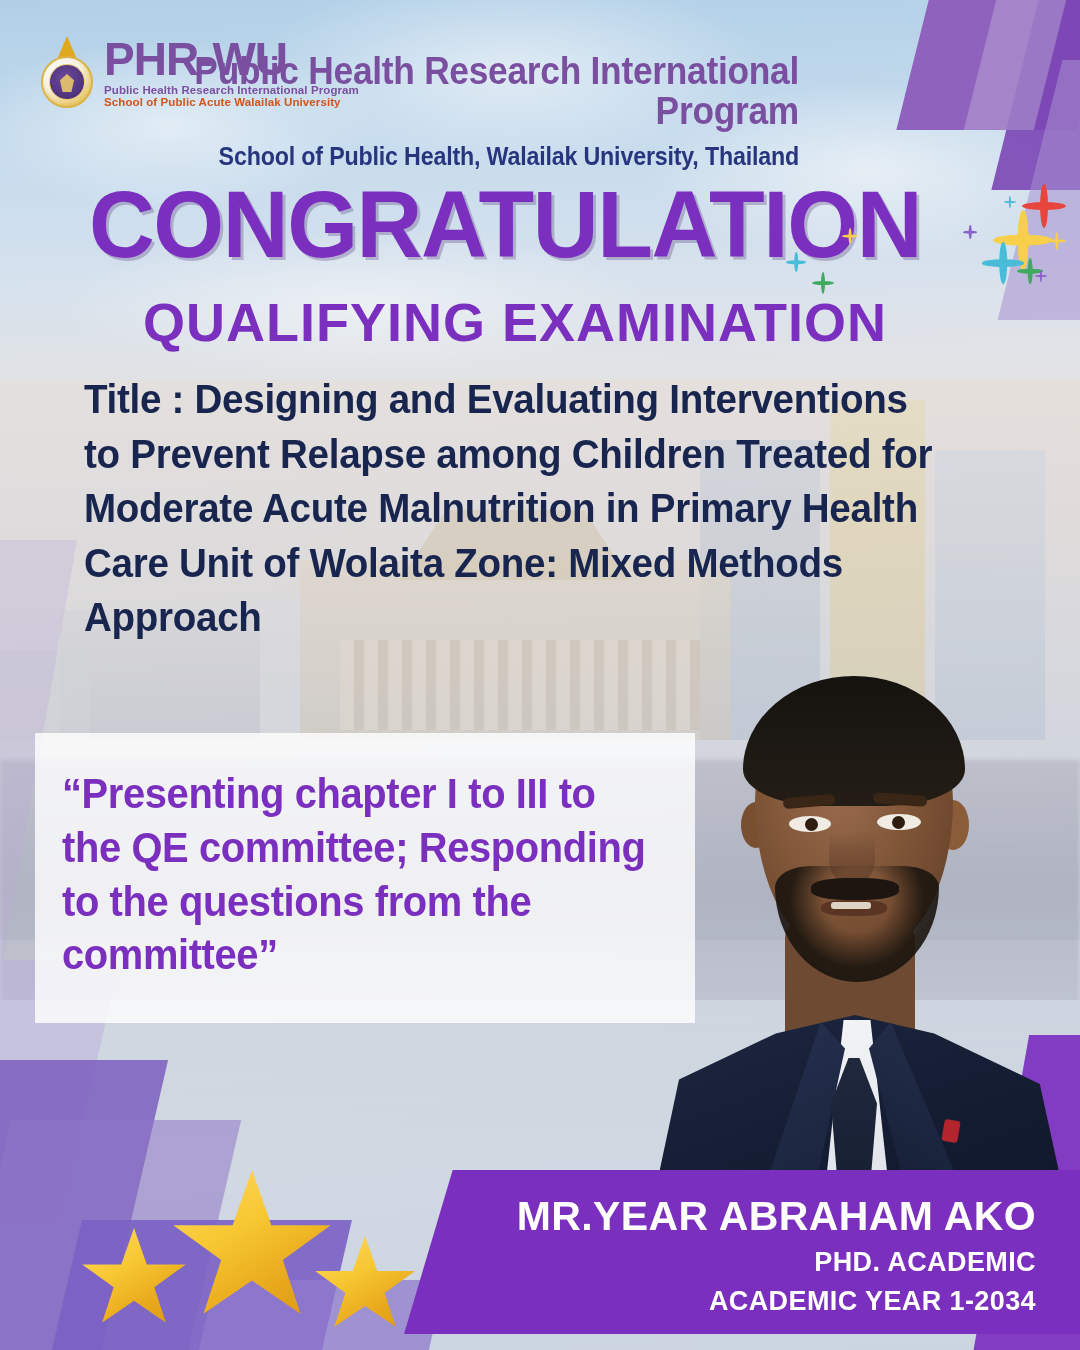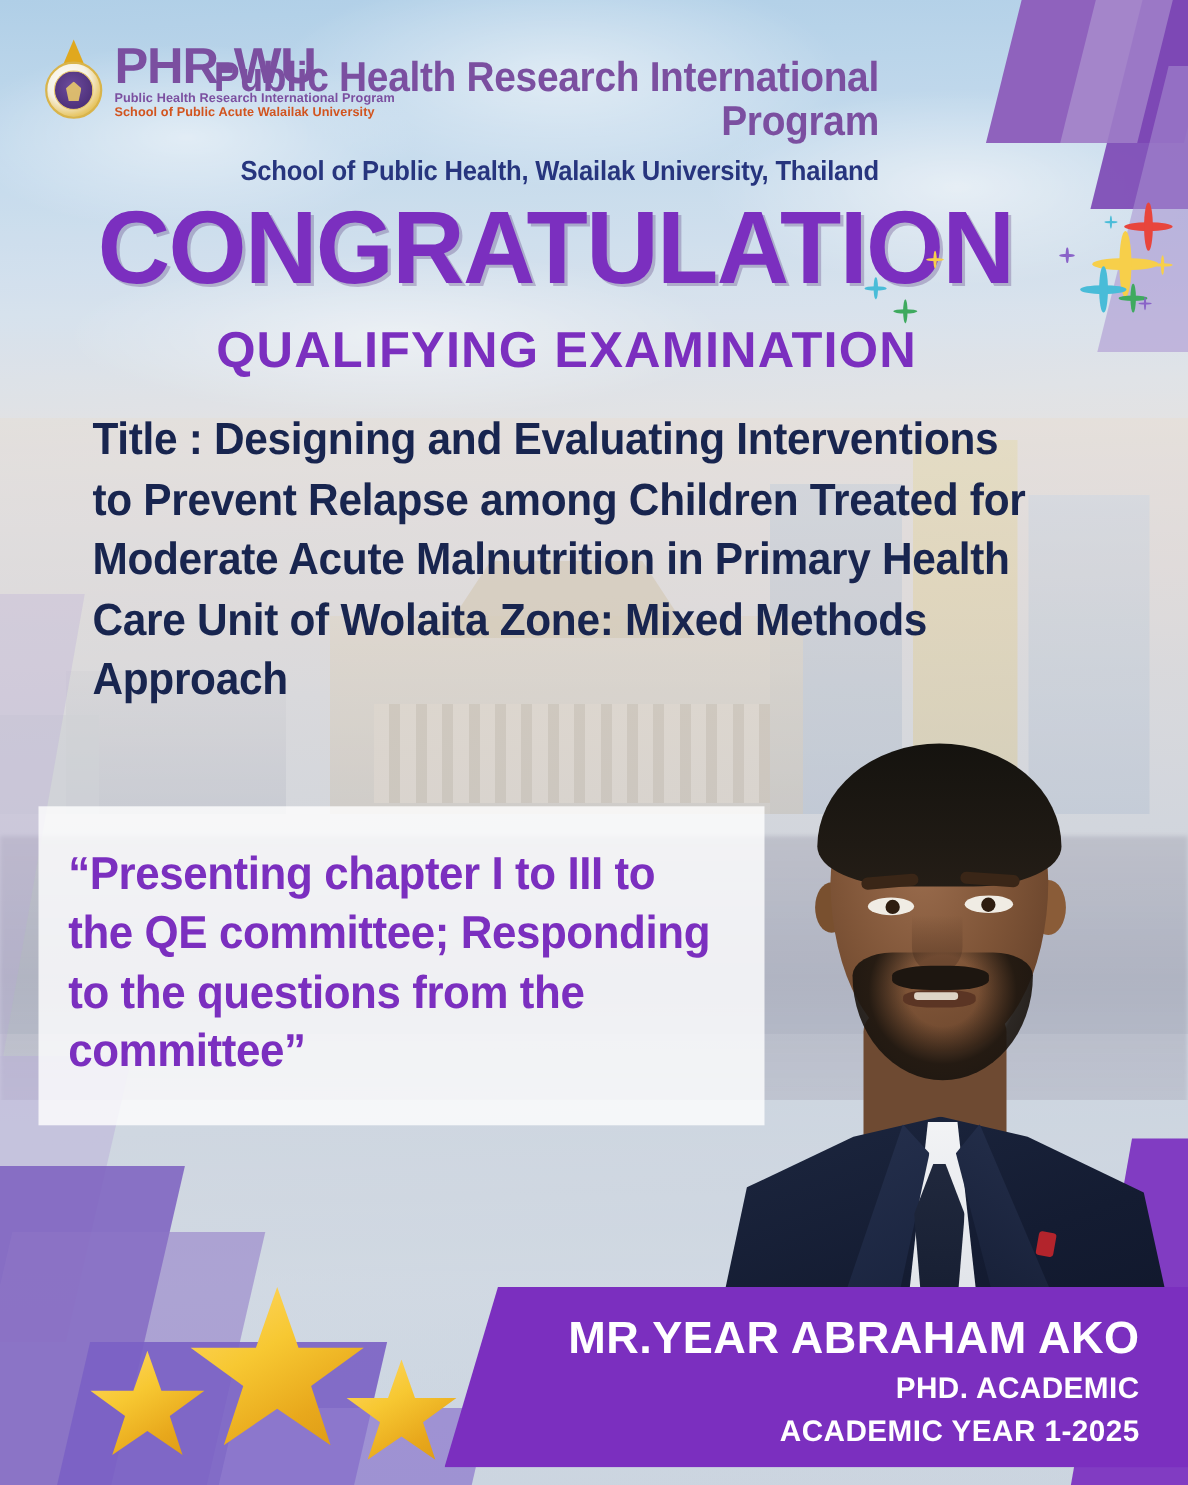--- a/index.html
+++ b/index.html
@@ -128,21 +128,21 @@
   
   .congrats {
     position:absolute; left:0; top:178px; width:1010px; text-align:center;
     font-size:94px; font-weight:bold; color:#7B2FBF;
     letter-spacing:-1.5px; line-height:1;
     text-shadow:3px 3px 0 rgba(60,20,100,.25);
     transform:scaleX(.97);
   }
   .qualifying {
     position:absolute; left:0; top:295px; width:1030px; text-align:center;
-    font-size:46px; font-weight:bold; color:#7B2FBF;
+    font-size:54px; font-weight:bold; color:#7B2FBF;
     letter-spacing:1px; line-height:1;
   }
 
   
   .spark { position:absolute; }
   .spark::before, .spark::after {
     content:""; position:absolute; left:50%; top:50%;
     transform:translate(-50%,-50%);
   }
   .spark::before { width:100%; height:18%; border-radius:50%; }
@@ -384,15 +384,15 @@
     <div class="p-mous"></div>
   </div>
 
   <div class="star star-1"></div>
   <div class="star star-2"></div>
   <div class="star star-3"></div>
 
   <div class="name-banner"></div>
   <div class="nb-name">MR.YEAR ABRAHAM AKO</div>
   <div class="nb-role">PHD. ACADEMIC</div>
-  <div class="nb-year">ACADEMIC YEAR 1-2025</div>
+  <div class="nb-year">ACADEMIC YEAR 1-2034</div>
 
 </div>
 
 </body></html>

